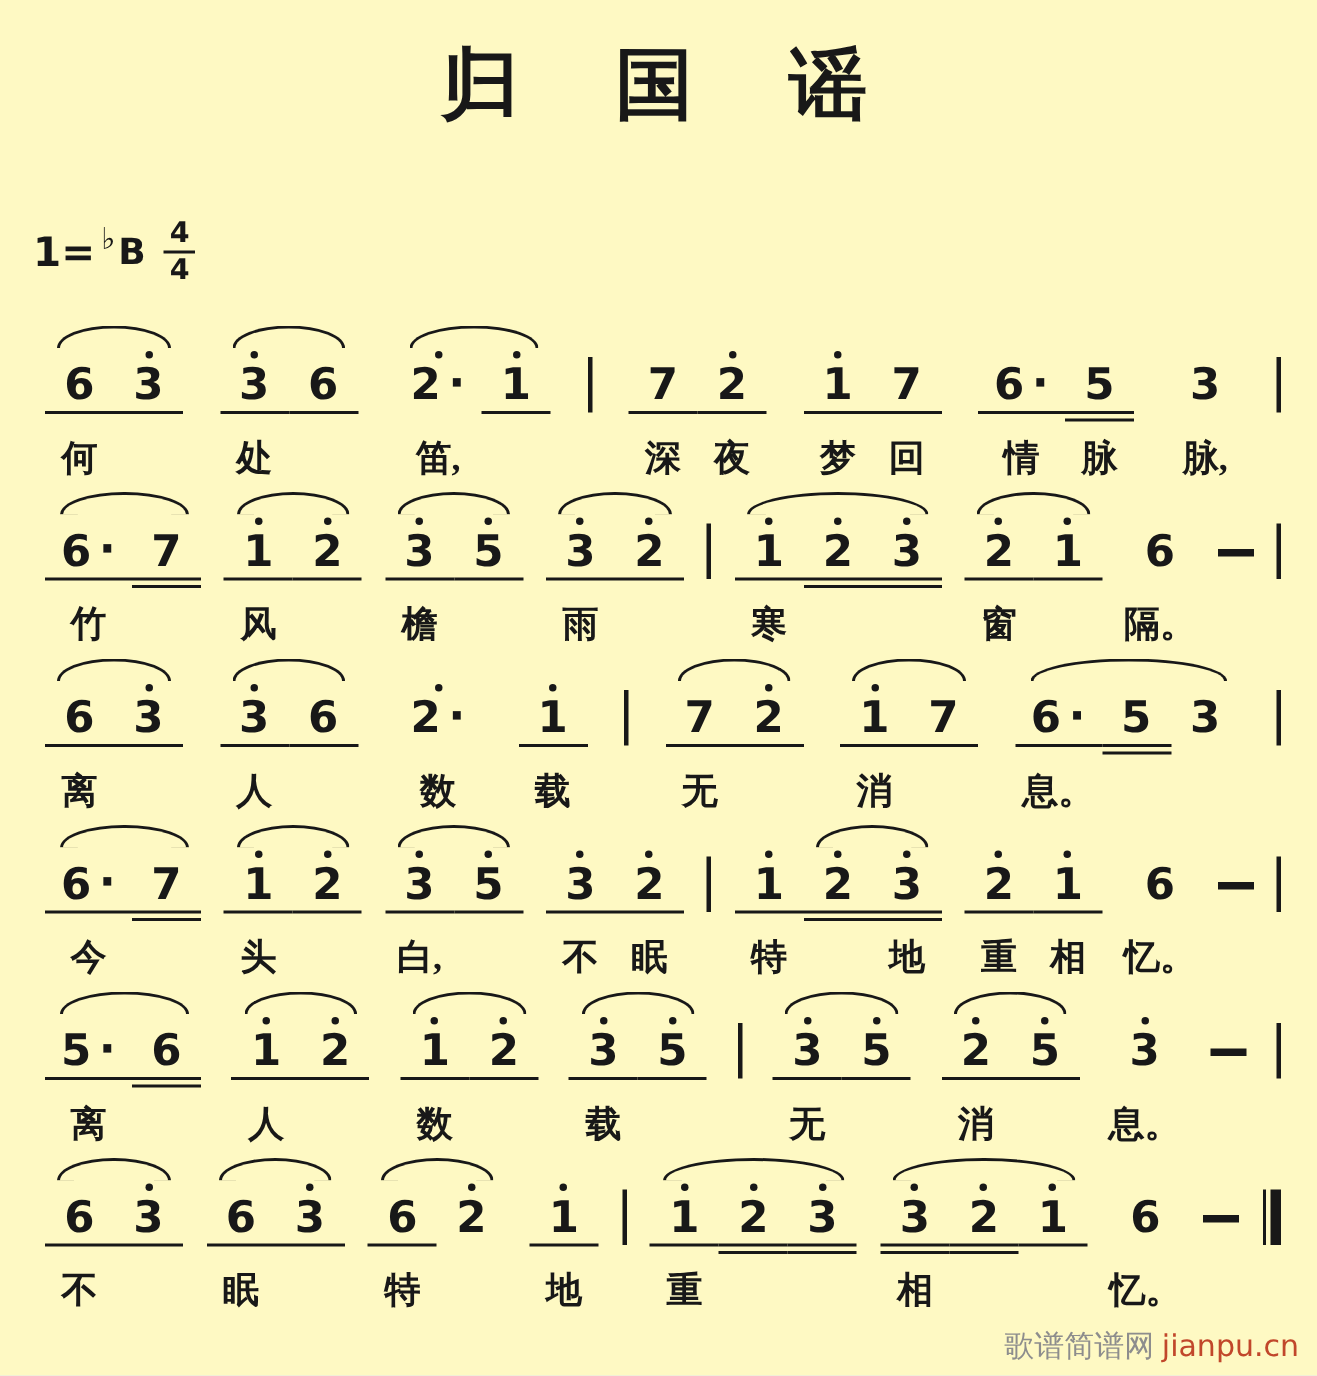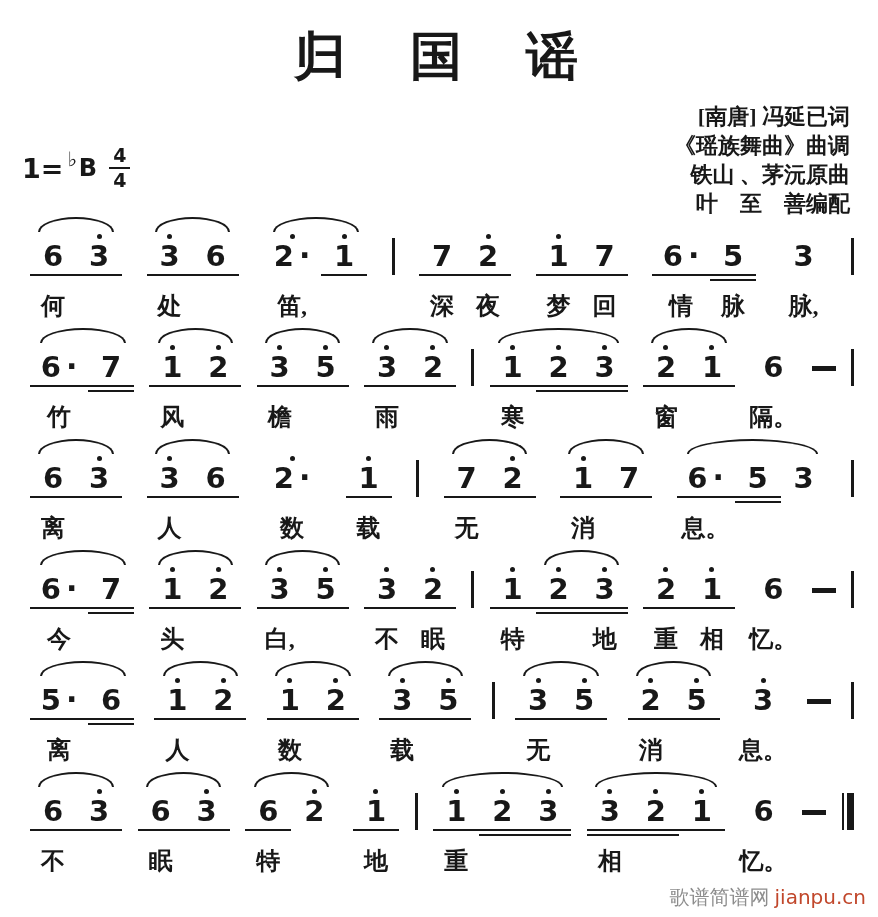--- a/index.html
+++ b/index.html
@@ -1,19 +1,19 @@
 <!DOCTYPE html>
 <html><head>
 <meta charset="utf-8">
 <style>
   * { margin:0; padding:0; box-sizing:border-box; }
   html,body { background:#e8e8e8; }
   .page {
     position:relative; width:878px; height:917px; margin:0 auto;
-    background:#ffffff; color:#181818; overflow:hidden;
+    background:#fef9c3; color:#181818; overflow:hidden;
     font-family:"Liberation Serif", serif;
   }
   .header { position:relative; height:212px; padding:0 26px; }
   .title {
     text-align:center; font-size:52px; font-weight:bold;
     padding-top:22px; letter-spacing:6px; white-space:nowrap;
   }
   .credits {
     position:absolute; right:28px; top:102px; text-align:right;
     font-size:22px; line-height:29px; font-weight:bold; white-space:nowrap;
@@ -68,26 +68,20 @@
     white-space:nowrap;
   }
   .watermark a { text-decoration:none; font-family:"DejaVu Sans", sans-serif; }
 </style>
 </head>
 <body>
 
 <div class="page">
   <div class="header">
     <div class="title">归　国　谣</div>
-    <div class="credits">
-      <div>[南唐] 冯延已词</div>
-      <div>《瑶族舞曲》曲调</div>
-      <div>铁山 、茅沅原曲</div>
-      <div>叶　至　善编配</div>
-    </div>
     <div class="keysig">
       <span class="tonic">1=</span>
       <span class="flat">♭</span>
       <span class="keyletter">B</span>
       <span class="ts-frac">
         <span class="ts-top">4</span>
         <span class="ts-bottom">4</span>
       </span>
     </div>
   </div>

